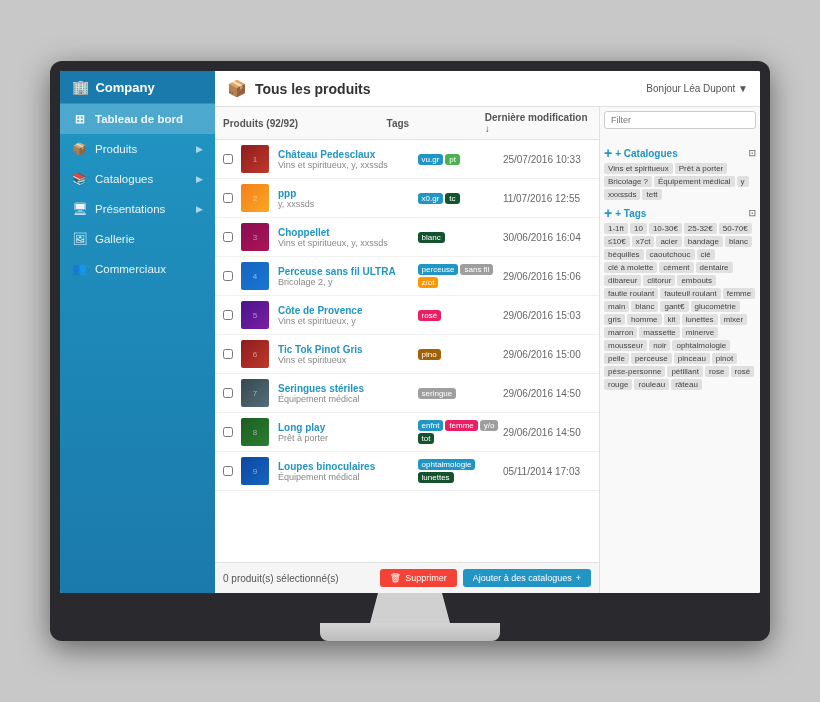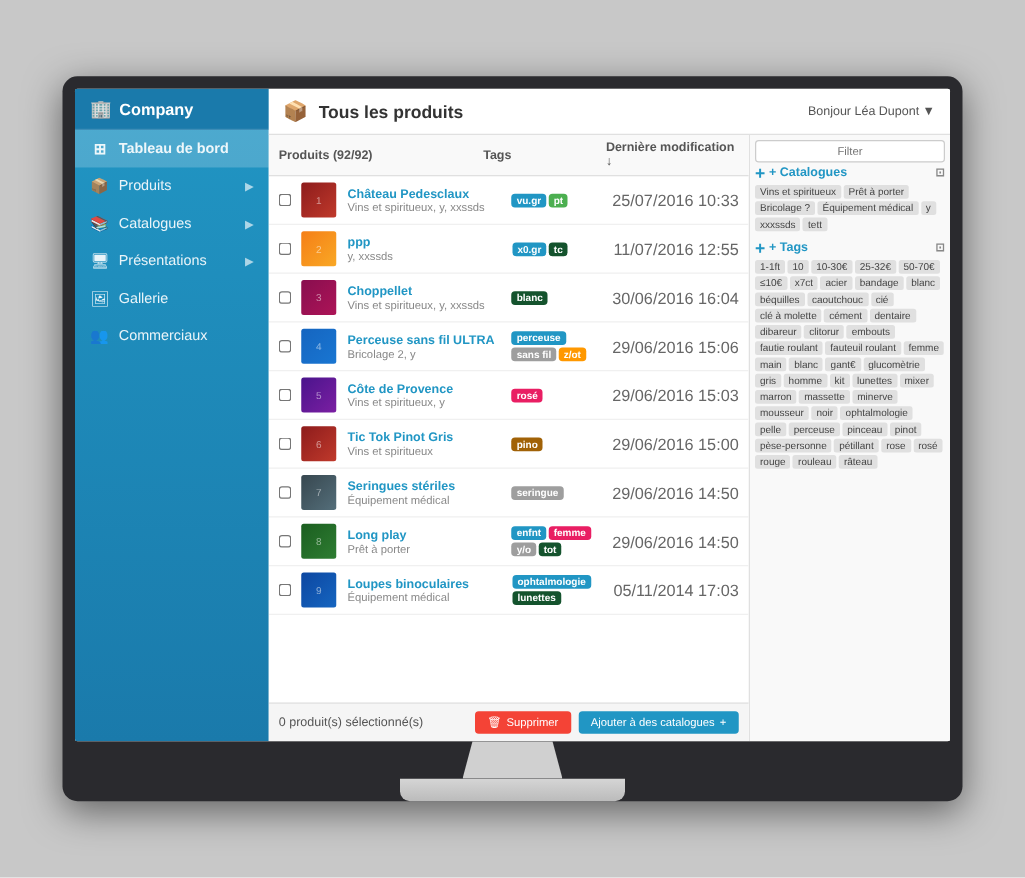--- a/index.html
+++ b/index.html
@@ -203,22 +203,22 @@
       color: #2196c4;
       font-size: 10px;
       font-weight: bold;
       cursor: pointer;
     }
     .product-desc {
       color: #888;
       font-size: 9px;
     }
 
-    .product-tags { flex: 1.2; display: flex; flex-wrap: wrap; gap: 2px; align-items: flex-start; font-weight: bold; }
-    .product-date { flex: 1.3; color: #666; font-size: 13px; white-space: nowrap; }
+    .product-tags { flex: 1.2; display: flex; flex-wrap: wrap; gap: 2px; align-items: flex-start; }
+    .product-date { flex: 1.3; color: #666; font-size: 10px; white-space: nowrap; }
 
     .tag {
       display: inline-block;
       padding: 1px 4px;
       border-radius: 3px;
       font-size: 8px;
       color: #fff;
       white-space: nowrap;
     }
 
@@ -268,23 +268,22 @@
       padding: 4px;
       font-size: 9px;
     }
 
     .filter-input {
       width: 100%;
       padding: 3px 6px;
       font-size: 9px;
       border: 1px solid #ccc;
       border-radius: 3px;
-      margin-bottom: 1px;
+      margin-bottom: 17px;
       background: #fff;
-      text-align: center;
     }
 
     .panel-section {
       margin-bottom: 6px;
     }
 
     .panel-section-header {
       display: flex;
       align-items: center;
       gap: 3px;

